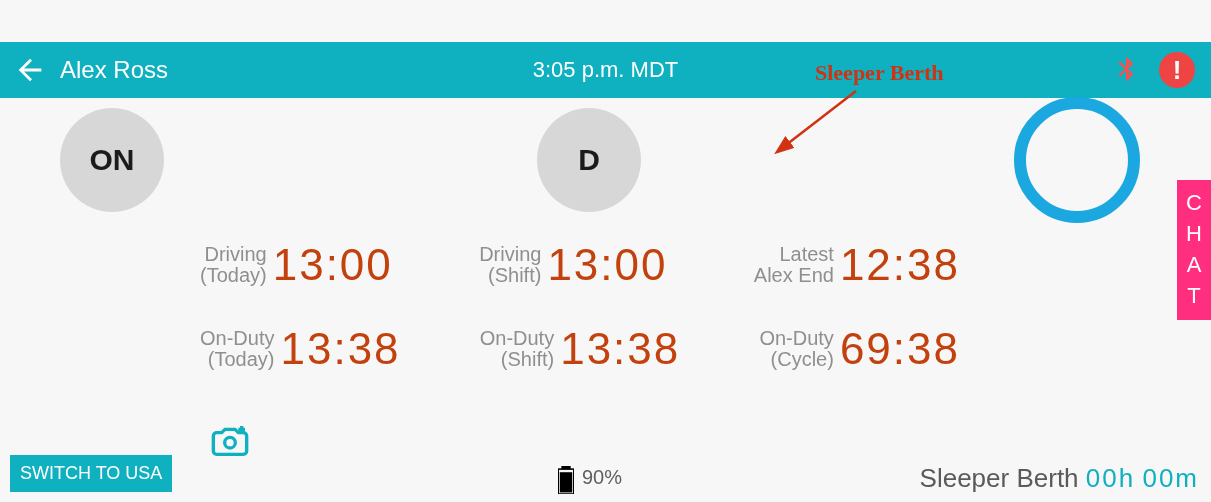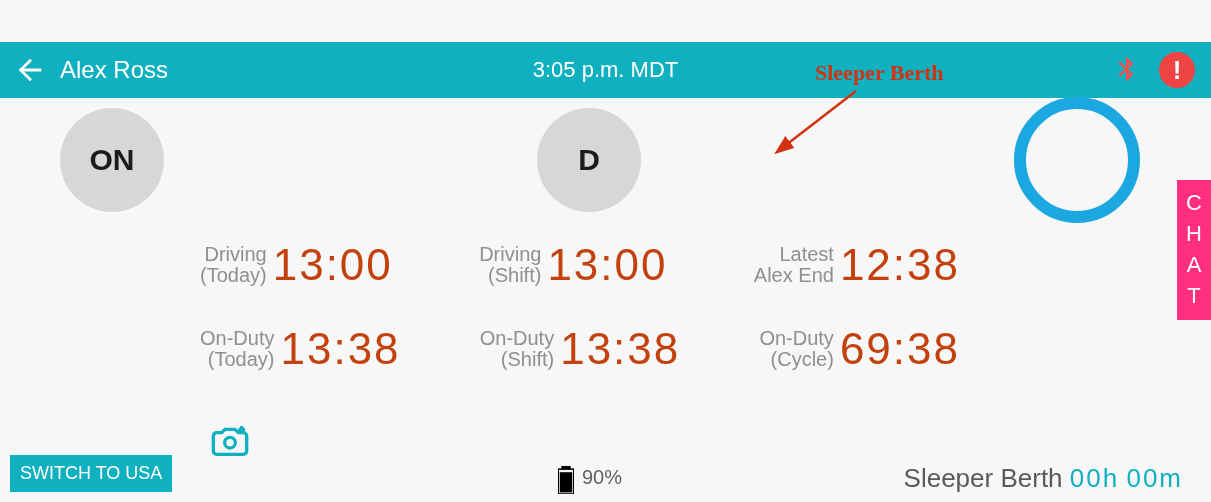--- a/index.html
+++ b/index.html
@@ -67,21 +67,21 @@
     background:#0fb0bf; color:#fff; font-size: 18px; padding: 8px 10px;
     border:none; cursor:pointer;
   }
   .camera-icon { position:absolute; left: 210px; bottom: 40px; cursor:pointer; }
 
   
   .battery { position:absolute; left: 558px; bottom: 8px; display:flex; align-items:flex-start; gap:8px; }
   .battery-pct { font-size: 20px; color:#606060; }
 
   
-  .summary { position:absolute; right: 28px; bottom: 8px; font-size: 26px; }
+  .summary { position:absolute; right: 12px; bottom: 8px; font-size: 26px; }
   .summary-label { color:#5a5a5a; }
   .summary-value { color:#0fb0bf; letter-spacing: 2px; }
 
   
   .chat-tab {
     position:absolute; right: 0; top: 180px; width: 34px; height: 140px;
     background:#ff2e7e; color:#fff; font-size: 22px; font-weight:500;
     display:flex; flex-direction:column; align-items:center; justify-content:center;
     letter-spacing: 0; cursor:pointer;
   }

